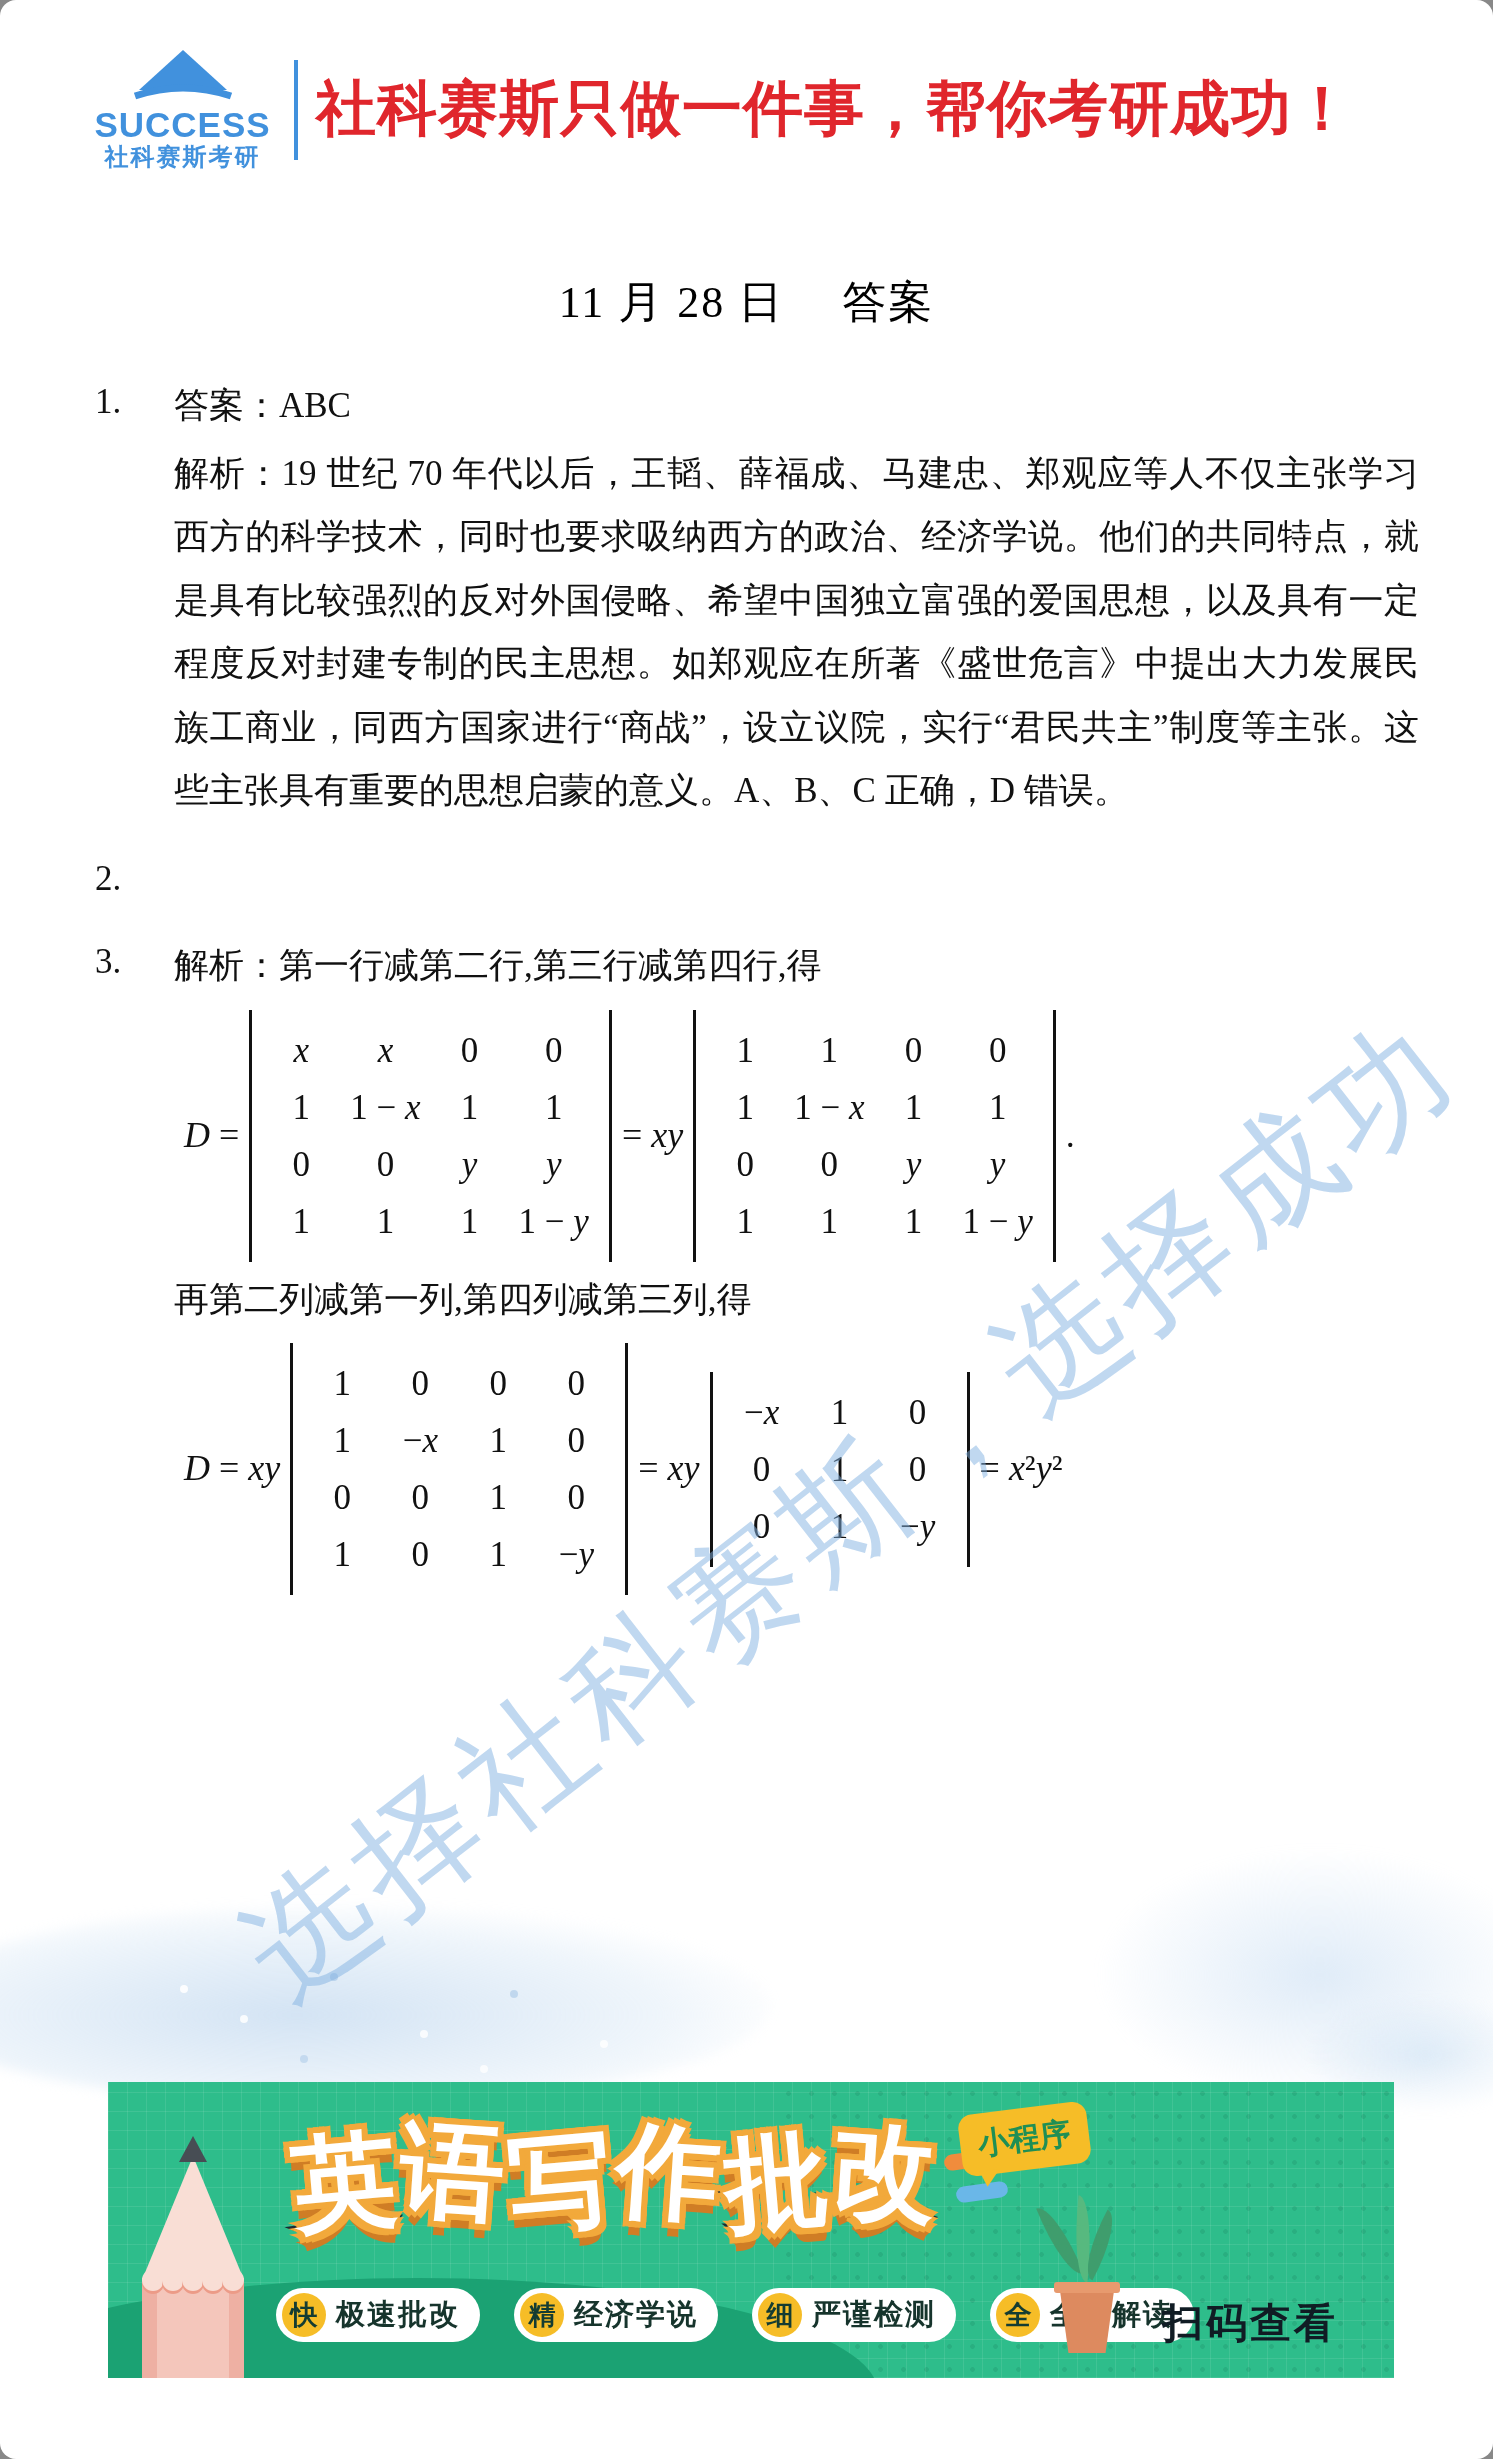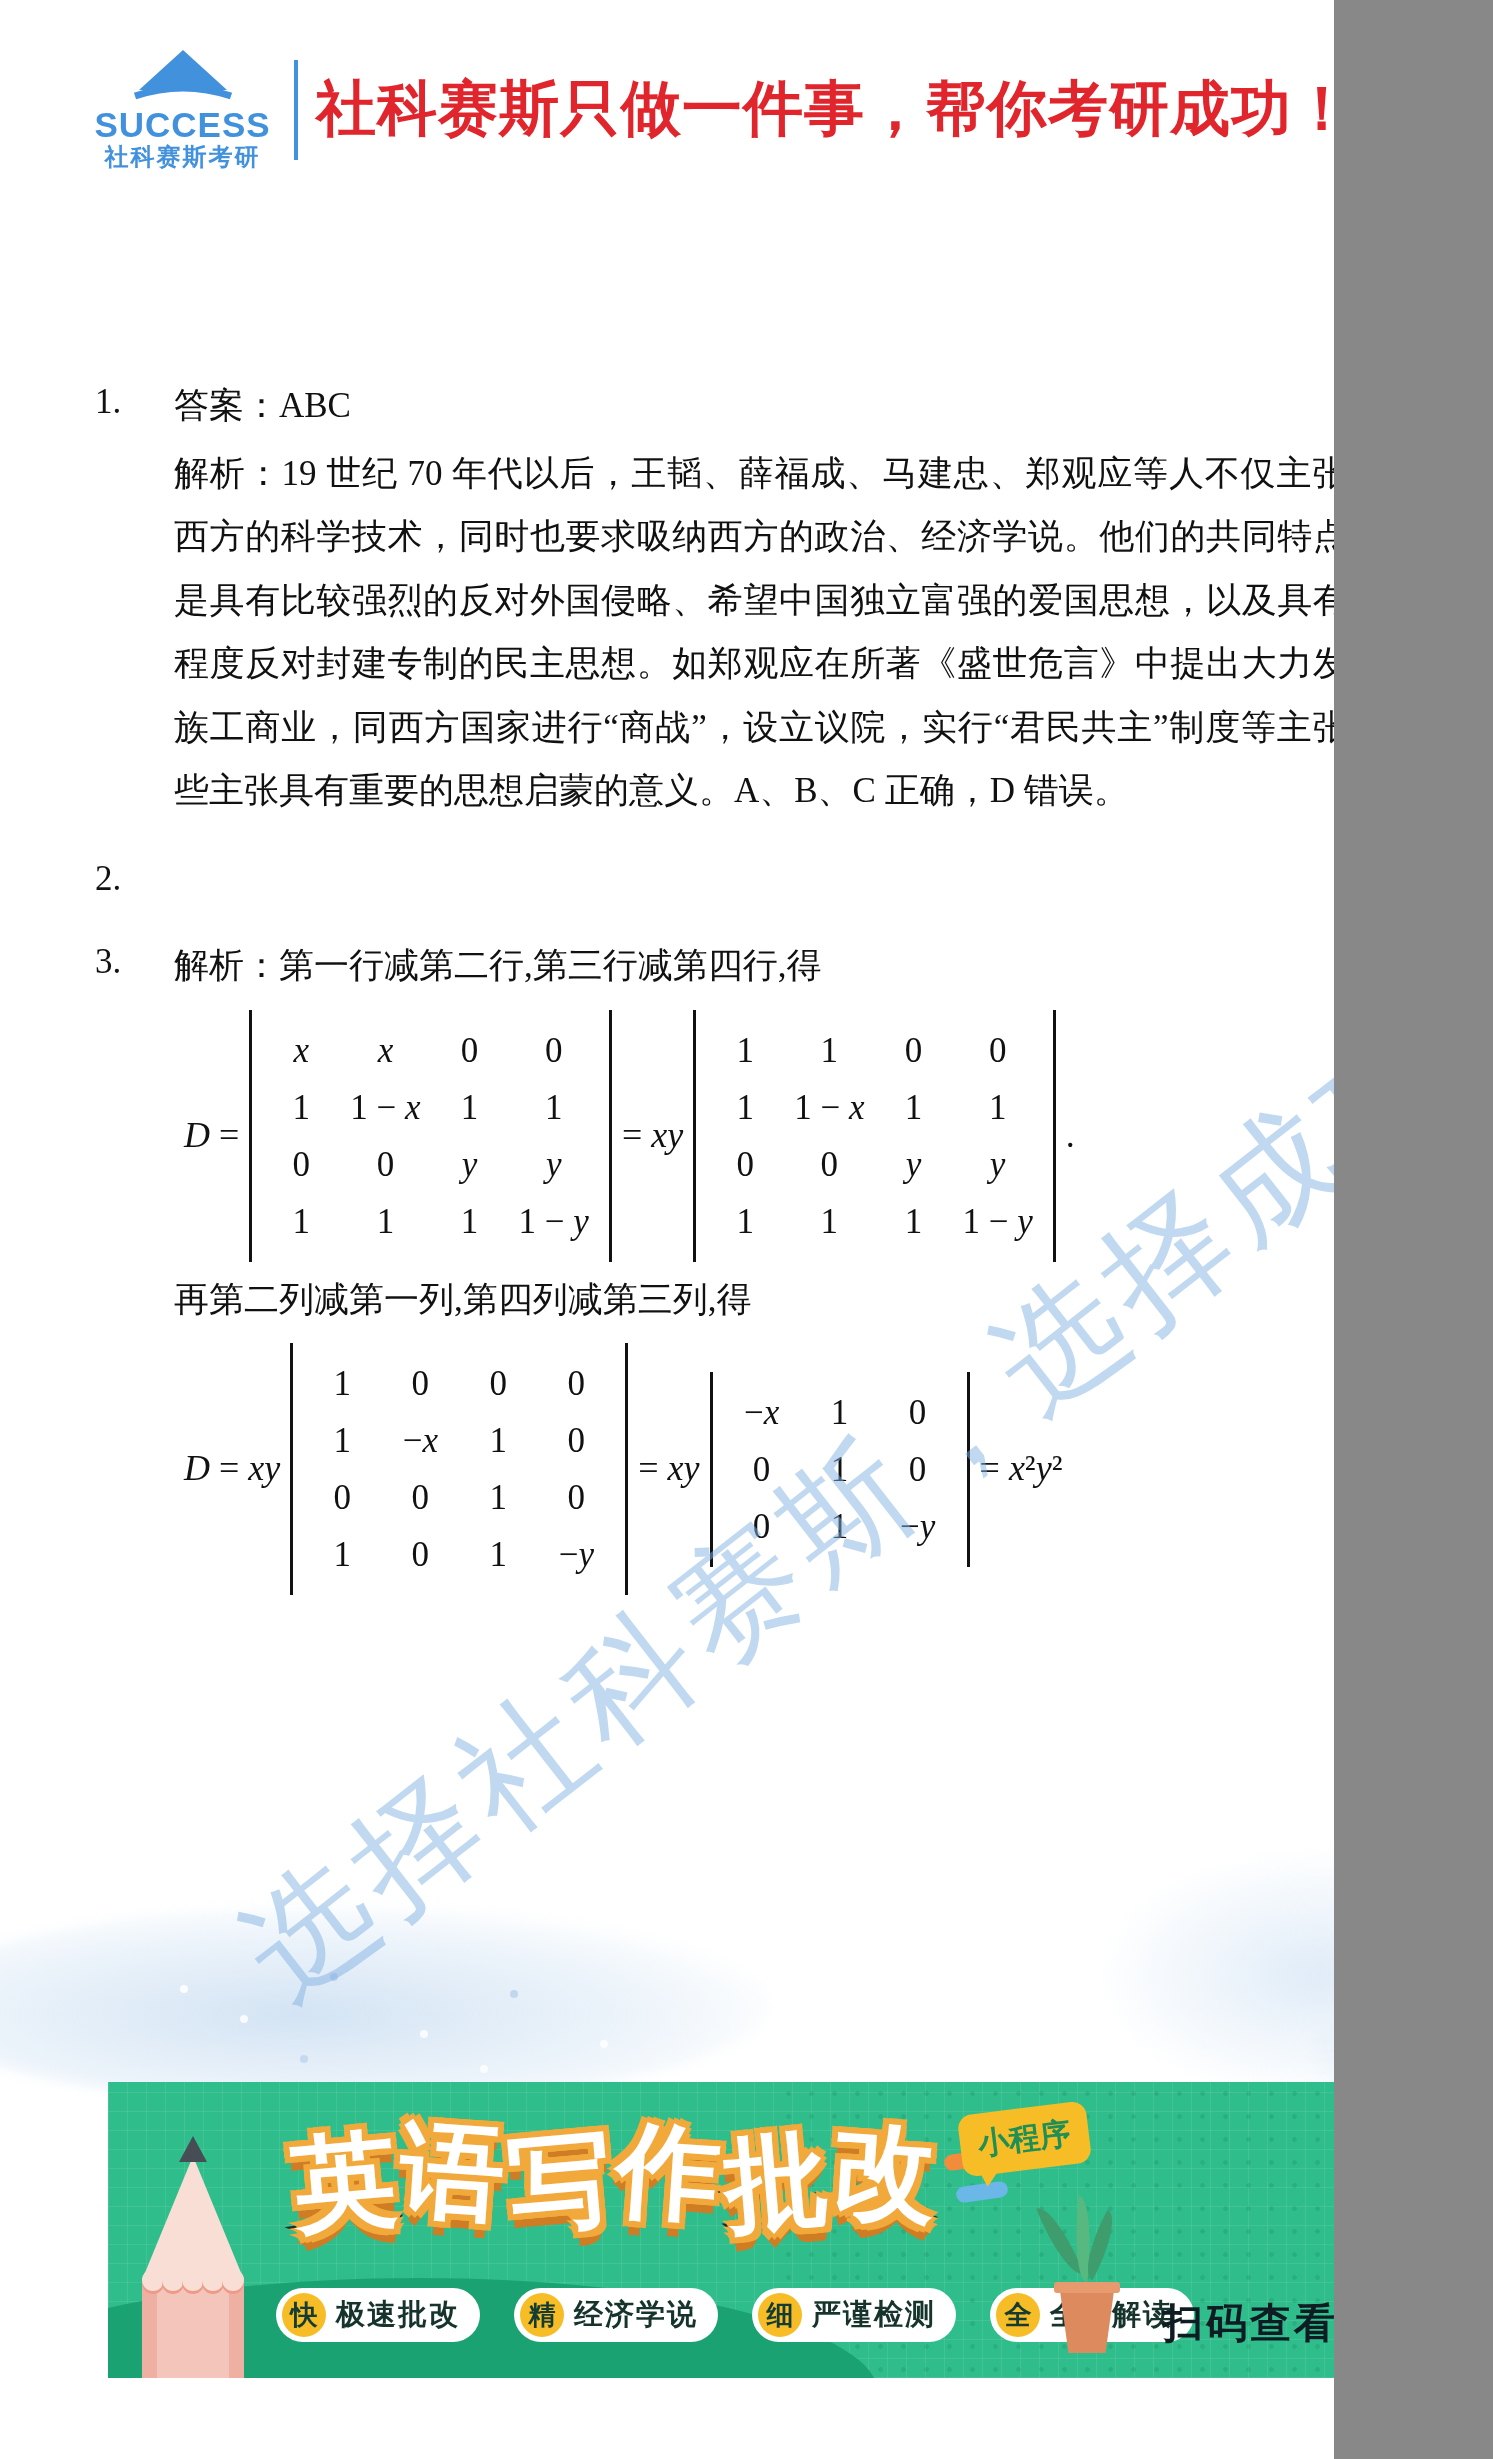--- a/index.html
+++ b/index.html
@@ -1,17 +1,17 @@
 <!DOCTYPE html>
 <html><head>
 <meta charset="utf-8">
 <style>
   html,body{margin:0;padding:0;background:#888;}
-  .page{position:relative;width:1334px;height:2459px;background:#ffffff;overflow:hidden;
-        font-family:"Liberation Serif","DejaVu Serif",serif;color:#111;}
+  .page{position:relative;width:1493px;height:2459px;background:#ffffff;overflow:hidden;
+        font-family:"Liberation Serif","DejaVu Serif",serif;color:#111;border-radius:16px;}
   
   .hdr{position:absolute;left:85px;top:52px;height:115px;display:flex;align-items:center;}
   .logo{width:195px;text-align:center;color:#4191dd;line-height:1;}
   .logo .tri{margin:0 auto;}
   .logo .brand{font-family:"Liberation Sans",sans-serif;font-weight:700;font-size:35px;letter-spacing:1px;margin-top:2px;}
   .logo .sub{font-family:"Liberation Sans",sans-serif;font-weight:700;font-size:24px;letter-spacing:2px;margin-top:3px;}
   .hdr .vline{width:4px;height:100px;background:#4191dd;margin:0 18px 0 14px;}
   .slogan{font-family:Liberation Serif, serif;font-weight:900;font-size:60px;color:#e0262c;
           letter-spacing:1px;white-space:nowrap;}
   
@@ -126,20 +126,23 @@
         <polygon points="60,0 104,40 16,40" fill="#4191dd"></polygon>
         <path d="M12,46 Q60,30 108,46" stroke="#4191dd" stroke-width="7" fill="none"></path>
       </svg>
       <div class="brand">SUCCESS</div>
       <div class="sub">社科赛斯考研</div>
     </div>
     <div class="vline"></div>
     <div class="slogan">社科赛斯只做一件事，帮你考研成功！</div>
   </div>
 
+  <div class="doc-title">
+    <span>11 月 28 日</span><span class="gap"></span><span>答案</span>
+  </div>
 
   <div class="body">
 
     <div class="item">
       <div class="num">1.</div>
       <div class="content">
         <p>答案：ABC</p>
         <p>解析：19 世纪 70 年代以后，王韬、薛福成、马建忠、郑观应等人不仅主张学习西方的科学技术，同时也要求吸纳西方的政治、经济学说。他们的共同特点，就是具有比较强烈的反对外国侵略、希望中国独立富强的爱国思想，以及具有一定程度反对封建专制的民主思想。如郑观应在所著《盛世危言》中提出大力发展民族工商业，同西方国家进行“商战”，设立议院，实行“君民共主”制度等主张。这些主张具有重要的思想启蒙的意义。A、B、C 正确，D 错误。</p>
       </div>
     </div>

